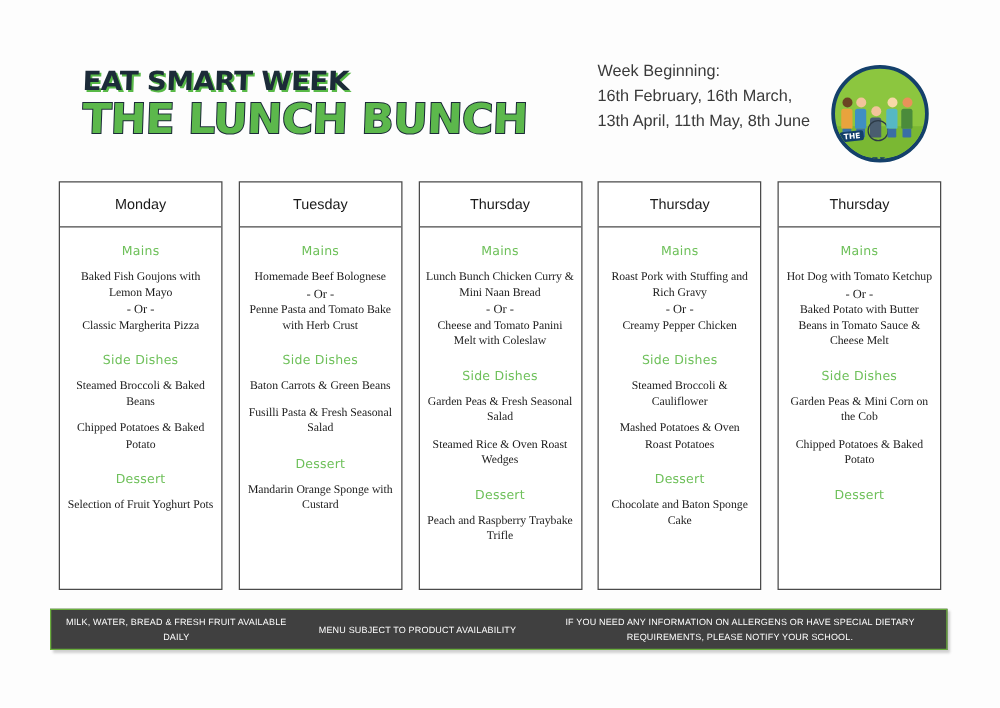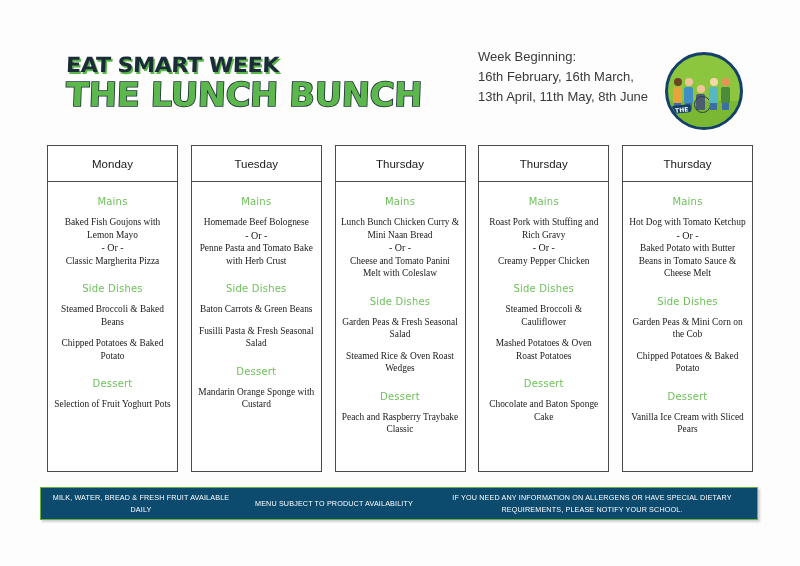--- a/index.html
+++ b/index.html
@@ -232,21 +232,21 @@
     line-height: 1.33;
   }
 
   
   .footer {
     position: absolute;
     left: 40px;
     top: 487px;
     width: 718px;
     height: 33px;
-    background: #0c4a6e;
+    background: #404040;
     border: 1px solid #6aae3d;
     box-sizing: border-box;
     display: flex;
     align-items: center;
     box-shadow: 2px 2px 2px rgba(0,0,0,0.18);
   }
   .footer-cell {
     text-align: center;
     font-family: "Liberation Sans", sans-serif;
     font-size: 7.2px;
@@ -363,21 +363,21 @@
         <div class="sec-head">Mains</div>
         <div class="dish">
           <span>Lunch Bunch Chicken Curry &amp; Mini Naan Bread</span><br>
           <span class="or">-  Or  -</span><br>
           <span>Cheese and Tomato Panini Melt with Coleslaw</span>
         </div>
         <div class="sec-head gap">Side Dishes</div>
         <div class="dish">Garden Peas &amp; Fresh Seasonal Salad</div>
         <div class="dish">Steamed Rice &amp; Oven Roast Wedges</div>
         <div class="sec-head gap">Dessert</div>
-        <div class="dish">Peach and Raspberry Traybake Classic</div>
+        <div class="dish">Peach and Raspberry Traybake Trifle</div>
       </div>
     </div>
 
     <div class="day-col">
       <div class="day-head">
         <span class="day-name">Thursday</span>
       </div>
       <div class="day-body">
         <div class="sec-head">Mains</div>
         <div class="dish">
@@ -401,21 +401,20 @@
         <div class="sec-head">Mains</div>
         <div class="dish">
           <span>Hot Dog with Tomato Ketchup</span><br>
           <span class="or">-  Or  -</span><br>
           <span>Baked Potato with Butter Beans in Tomato Sauce &amp; Cheese Melt</span>
         </div>
         <div class="sec-head gap">Side Dishes</div>
         <div class="dish">Garden Peas &amp; Mini Corn on the Cob</div>
         <div class="dish">Chipped Potatoes &amp; Baked Potato</div>
         <div class="sec-head gap">Dessert</div>
-        <div class="dish">Vanilla Ice Cream with Sliced Pears</div>
       </div>
     </div>
 
   </div>
 
   <div class="footer">
     <div class="footer-cell fc-left">MILK, WATER, BREAD &amp; FRESH FRUIT AVAILABLE DAILY</div>
     <div class="footer-cell fc-right">MENU SUBJECT TO PRODUCT AVAILABILITY</div>
     <div class="footer-cell fc-center">IF YOU NEED ANY INFORMATION ON ALLERGENS OR HAVE SPECIAL DIETARY REQUIREMENTS, PLEASE NOTIFY YOUR SCHOOL.</div>
   </div>

